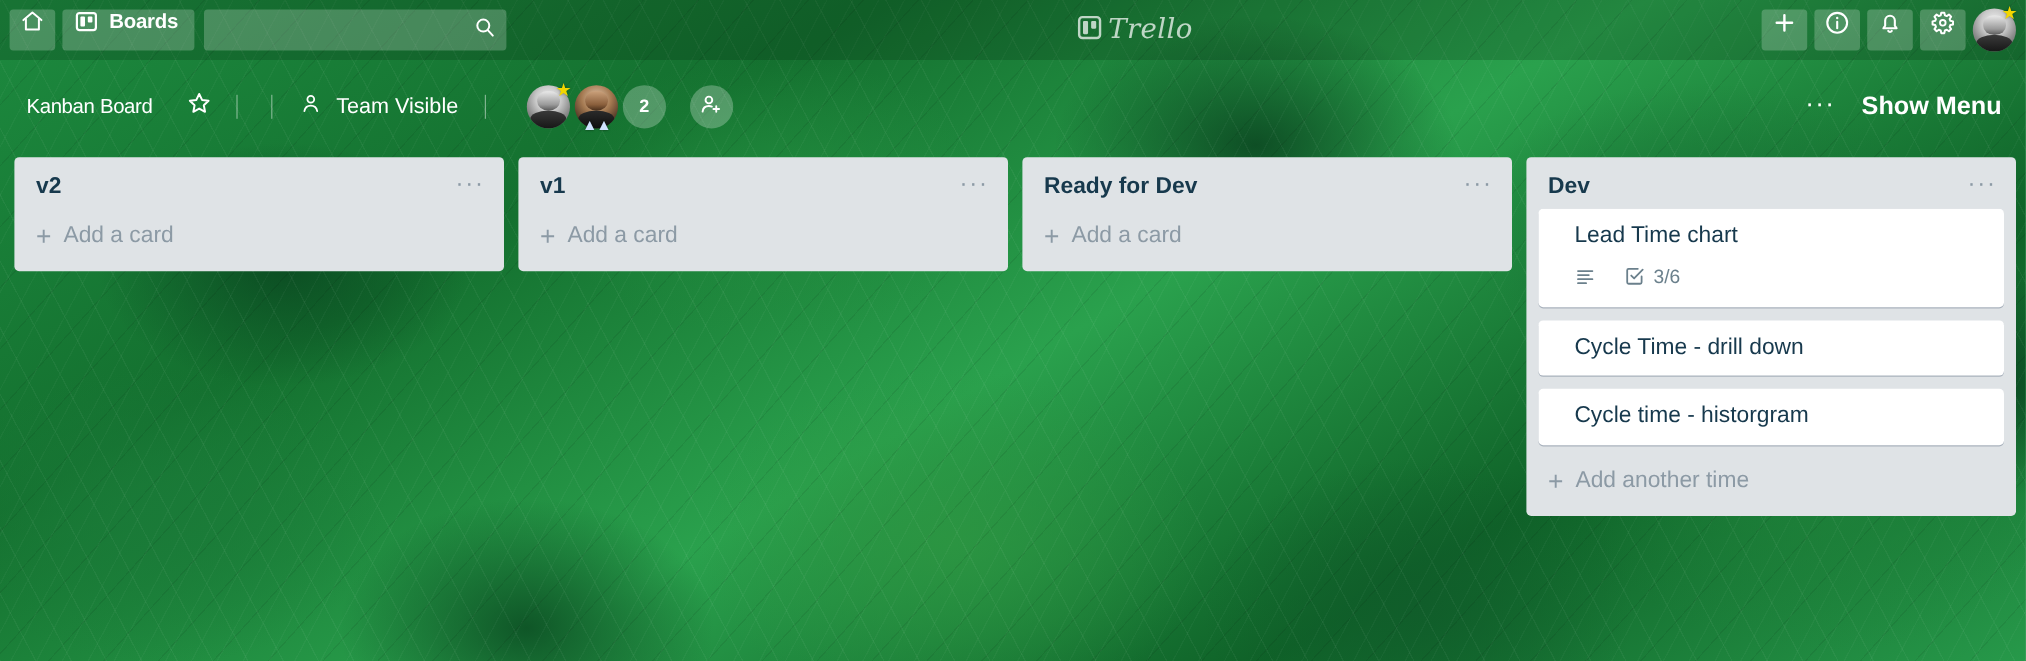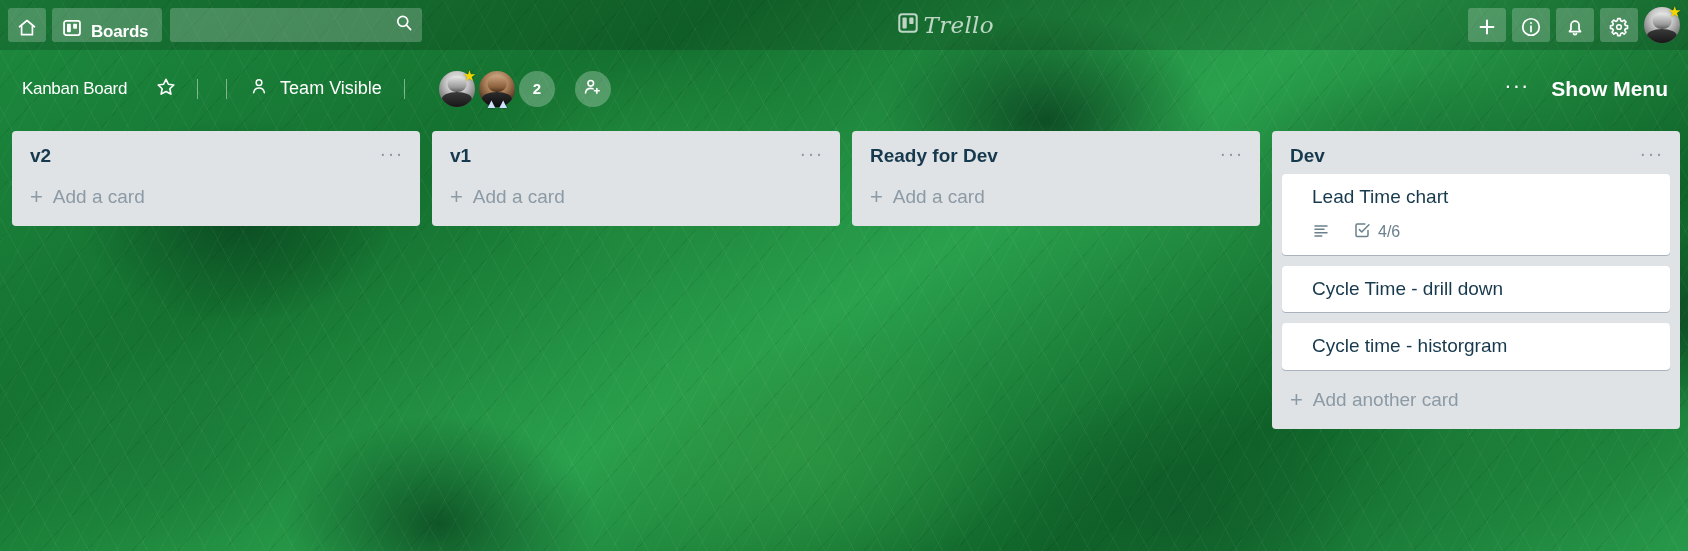--- a/index.html
+++ b/index.html
@@ -49,21 +49,21 @@
     display: flex;
     align-items: center;
     padding: 0 8px;
     z-index: 20;
   }
   .tb-btn {
     height: 34px;
     background: rgba(255,255,255,0.22);
     border-radius: 3px;
     display: flex;
-    align-items: flex-end;
+    align-items: flex-start;
     justify-content: center;
     color: #fff;
     cursor: pointer;
     flex: 0 0 auto;
   }
   .tb-square { width: 38px; margin-right: 6px; }
   #boards-button {
     padding: 0 14px 0 10px;
     gap: 9px;
     margin-right: 8px;
@@ -587,34 +587,34 @@
             </span>
             <span></span>
           </div>
           <div class="badge">
             <span>
               <svg width="18" height="18" viewBox="0 0 24 24" fill="none" stroke="#6b808c" stroke-width="2" stroke-linecap="round" stroke-linejoin="round">
                 <path d="M20 12.5V19a1.6 1.6 0 0 1-1.6 1.6H5.6A1.6 1.6 0 0 1 4 19V5.6A1.6 1.6 0 0 1 5.6 4h10.2"></path>
                 <path d="m8.5 11.5 3.2 3.2L21.2 5"></path>
               </svg>
             </span>
-            <span>4/6</span>
+            <span>3/6</span>
           </div>
         </div>
       </div>
 
       <div class="card">
         <div class="card-title">Cycle Time - drill down</div>
       </div>
 
       <div class="card">
         <div class="card-title">Cycle time - historgram</div>
       </div>
 
     </div>
 
     <div class="add-card another">
       <span class="plus">+</span>
-      <span>Add another card</span>
+      <span>Add another time</span>
     </div>
   </div>
 
 </div>
 
 </body></html>

